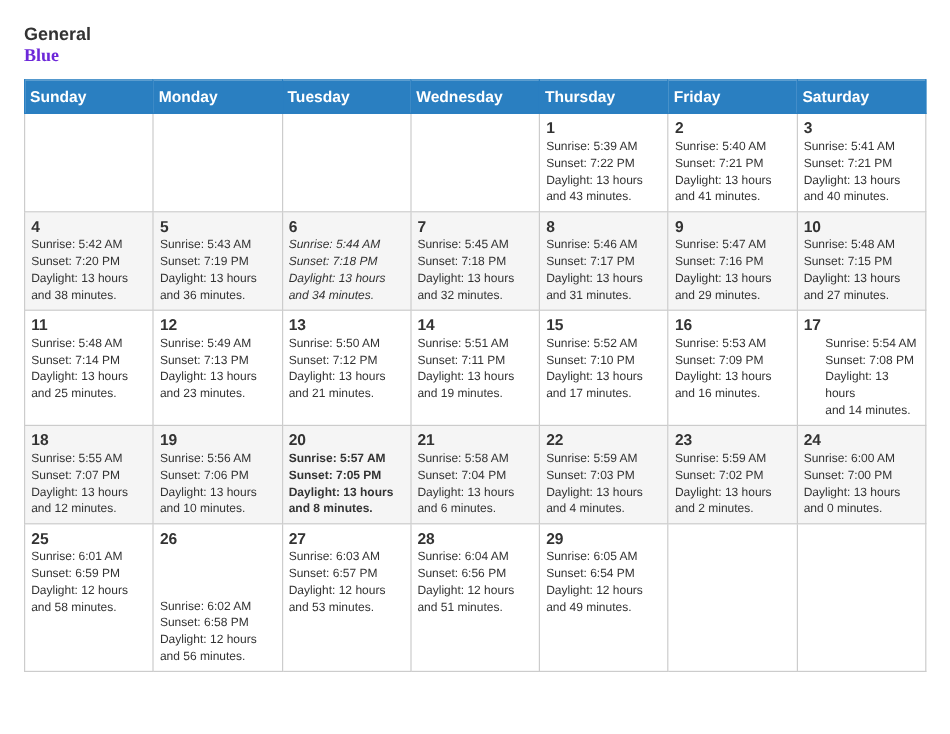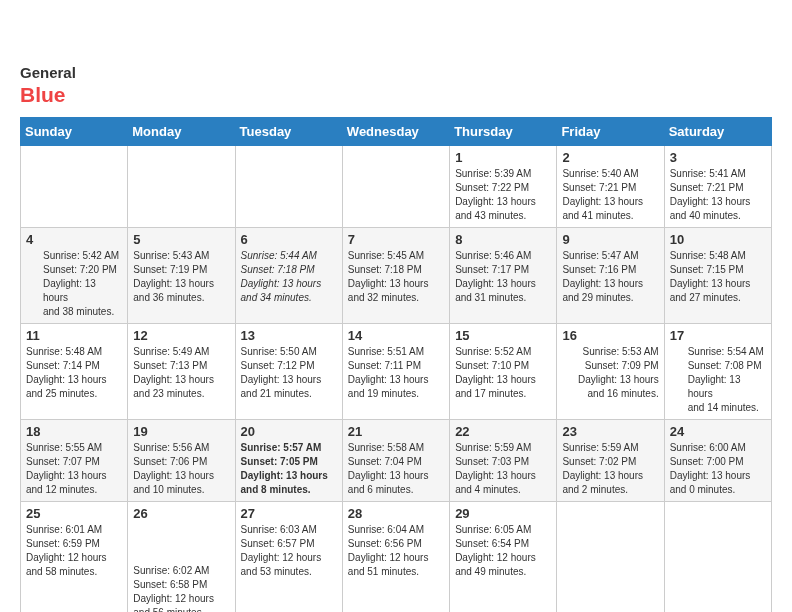--- a/index.html
+++ b/index.html
@@ -8,21 +8,20 @@
       background: #fff;
       width: 792px;
       min-height: 612px;
       padding: 20px;
     }
     .header {
       display: flex;
       justify-content: space-between;
       align-items: flex-start;
       margin-bottom: 10px;
-      margin-top: 44px;
     }
     .logo {
       display: flex;
       align-items: center;
       gap: 4px;
     }
     .title-block {
       text-align: right;
     }
     .month-title {
@@ -80,21 +79,21 @@
     }
   </style>
 </head>
 <body>
 
 <div class="header">
   <div class="logo">
       <div style="display: flex; align-items: center; gap: 4px;">
         <div style="display: flex; flex-direction: column; line-height: 1.2;">
           <span style="font-size: 15px; font-weight: bold; color: rgb(51, 51, 51); font-family: Arial, sans-serif;">General</span>
-          <span style="font-size: 21px; font-weight: bold; color: #ef4444; font-family: Liberation Sans, sans-serif;">Blue</span>
+          <span style="font-size: 15px; font-weight: bold; color: #6d28d9; font-family: Liberation Serif, serif;">Blue</span>
         </div>
       </div>
     </div>
   <div class="title-block">
     <div class="month-title"></div>
     <div class="location-title"></div>
   </div>
 </div>
 
 <table>
@@ -133,21 +132,21 @@
           <div class="day-number">3</div>
           <div class="day-detail" style="white-space: pre-line;">Sunrise: 5:41 AM
 Sunset: 7:21 PM
 Daylight: 13 hours
 and 40 minutes.</div>
         </td>
       </tr>
       <tr>
         <td>
           <div class="day-number">4</div>
-          <div class="day-detail" style="white-space: pre-line; margin-left: 17px;">Sunrise: 5:42 AM
+          <div class="day-detail" style="white-space: pre-line;">Sunrise: 5:42 AM
 Sunset: 7:20 PM
 Daylight: 13 hours
 and 38 minutes.</div>
         </td>
         <td>
           <div class="day-number">5</div>
           <div class="day-detail" style="white-space: pre-line;">Sunrise: 5:43 AM
 Sunset: 7:19 PM
 Daylight: 13 hours
 and 36 minutes.</div>
@@ -219,21 +218,21 @@
         </td>
         <td>
           <div class="day-number">15</div>
           <div class="day-detail" style="white-space: pre-line;">Sunrise: 5:52 AM
 Sunset: 7:10 PM
 Daylight: 13 hours
 and 17 minutes.</div>
         </td>
         <td>
           <div class="day-number">16</div>
-          <div class="day-detail" style="white-space: pre-line; text-align: right;">Sunrise: 5:53 AM
+          <div class="day-detail" style="white-space: pre-line;">Sunrise: 5:53 AM
 Sunset: 7:09 PM
 Daylight: 13 hours
 and 16 minutes.</div>
         </td>
         <td>
           <div class="day-number">17</div>
           <div class="day-detail" style="white-space: pre-line; margin-left: 18px;">Sunrise: 5:54 AM
 Sunset: 7:08 PM
 Daylight: 13 hours
 and 14 minutes.</div>

